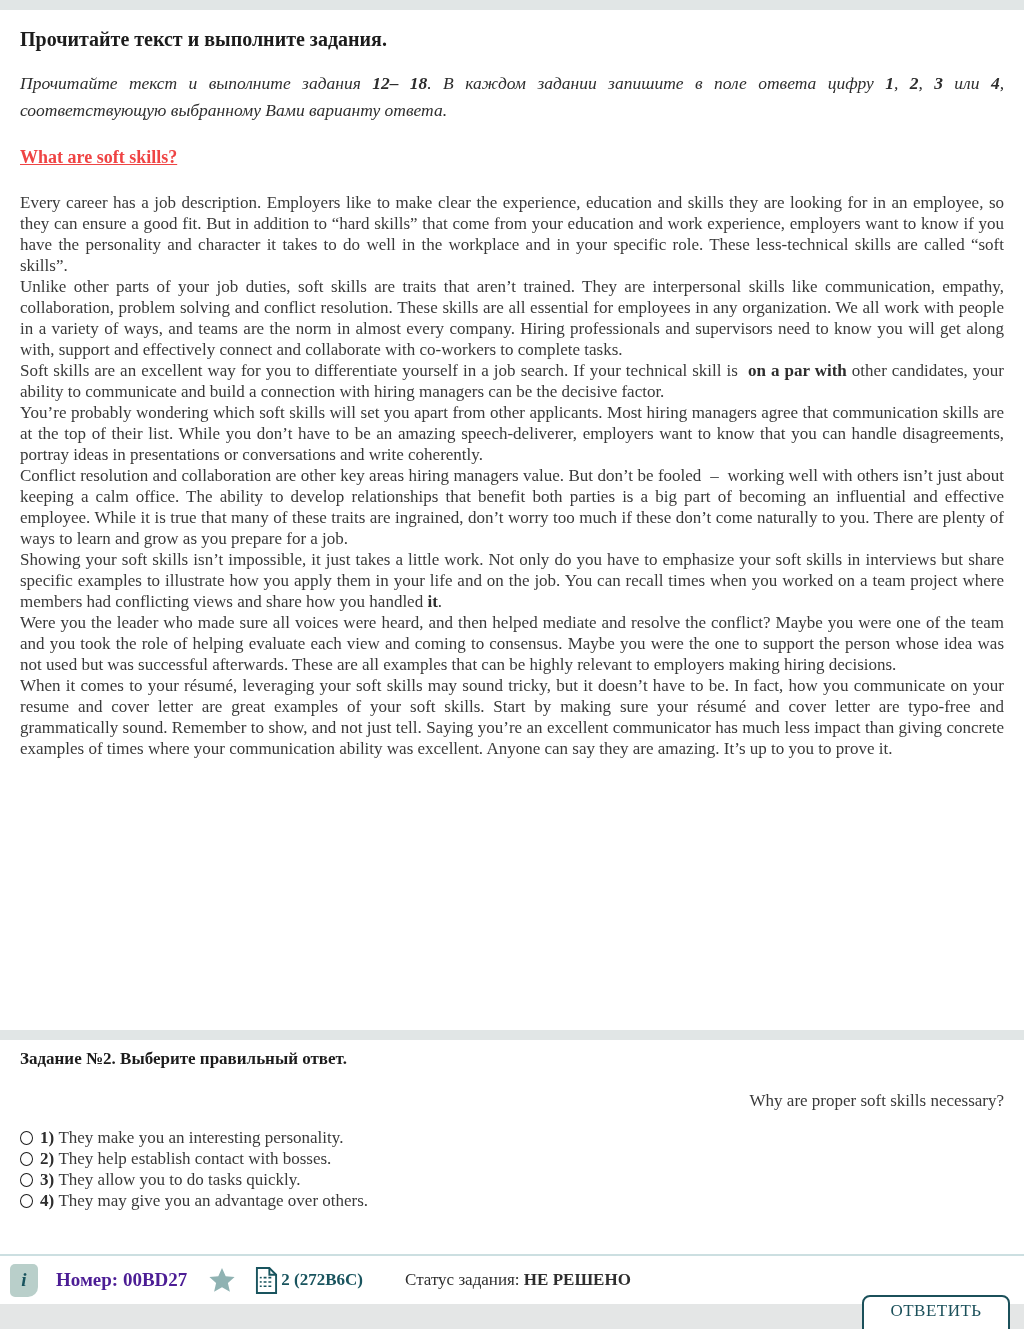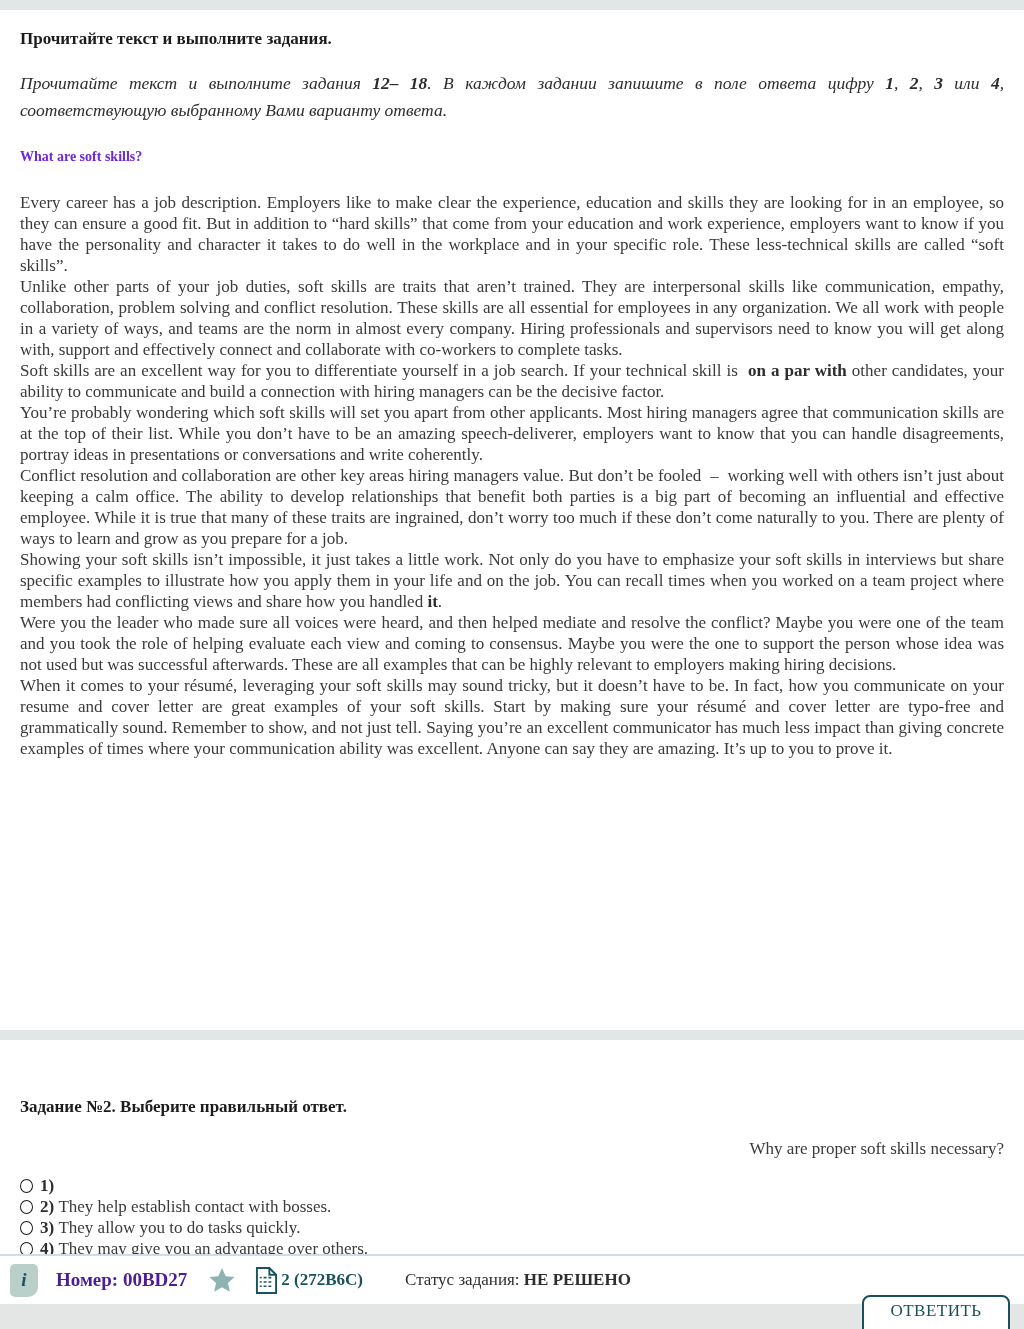--- a/index.html
+++ b/index.html
@@ -2,34 +2,34 @@
 <html><head>
 <meta charset="utf-8">
 <style>
   html,body { margin:0; padding:0; }
   body {
     width:1024px; height:1329px; position:relative; overflow:hidden;
     background:#ffffff; font-family:"Liberation Serif", serif; color:#3a3a3a;
   }
   .top-band { height:10px; background:#e1e6e6; }
   .content { padding:18px 20px 0 20px; }
-  .intro-title { margin:0; font-size:17px; font-weight:bold; color:#1c1c1c; line-height:22px; }
+  .intro-title { margin:0; font-size:20px; font-weight:bold; color:#1c1c1c; line-height:22px; }
   .instruction {
     margin:20px 0 0 0; font-style:italic; font-size:17.5px; line-height:27px;
     text-align:justify; color:#2d2d2d;
   }
   .instruction b { font-weight:bold; }
-  .article-title { margin:22px 0 0 0; font-size:14px; font-weight:bold; color:#6d28d9; line-height:22px; }
+  .article-title { margin:22px 0 0 0; font-size:18px; font-weight:bold; color:#ef4444; line-height:22px;text-decoration:underline; }
   .article { margin-top:24px; }
   .article p { margin:0; font-size:17px; line-height:21px; text-align:justify; color:#3a3a3a; }
   .article p b { font-weight:bold; color:#2e2e2e; }
 
   .section-band { position:absolute; top:1030px; left:0; width:100%; height:10px; background:#e1e6e6; }
 
-  .task { position:absolute; top:1088px; left:0; right:0; padding:8px 20px 0 20px; }
+  .task { position:absolute; top:1040px; left:0; right:0; padding:8px 20px 0 20px; }
   .task-title { margin:0; font-size:17px; font-weight:bold; color:#1c1c1c; line-height:22px; }
   .question { margin:20px 0 0 0; font-size:17px; color:#3a3a3a; line-height:22px;text-align:right; }
   .options { margin-top:15px; }
   .option { display:flex; align-items:center; height:21px; font-size:17px; color:#3a3a3a; cursor:default; }
   .radio {
     width:13px; height:14px; border:1.6px solid #1d1d1d; border-radius:50%;
     margin-right:7px; background:#fff; flex:none; box-sizing:border-box;
   }
   .option b { font-weight:bold; color:#2e2e2e; }
 
@@ -80,20 +80,21 @@
 
 <div class="section-band"></div>
 
 <section class="task">
   <h3 class="task-title">Задание №2. Выберите правильный ответ.</h3>
   <p class="question">Why are proper soft skills necessary?</p>
   <div class="options" id="options">
       <div class="option">
         <span class="radio"></span>
         <b>1)</b>
+        <span>&nbsp;They make you an interesting personality.</span>
       </div>
       <div class="option">
         <span class="radio"></span>
         <b>2)</b>
         <span>&nbsp;They help establish contact with bosses.</span>
       </div>
       <div class="option">
         <span class="radio"></span>
         <b>3)</b>
         <span>&nbsp;They allow you to do tasks quickly.</span>

